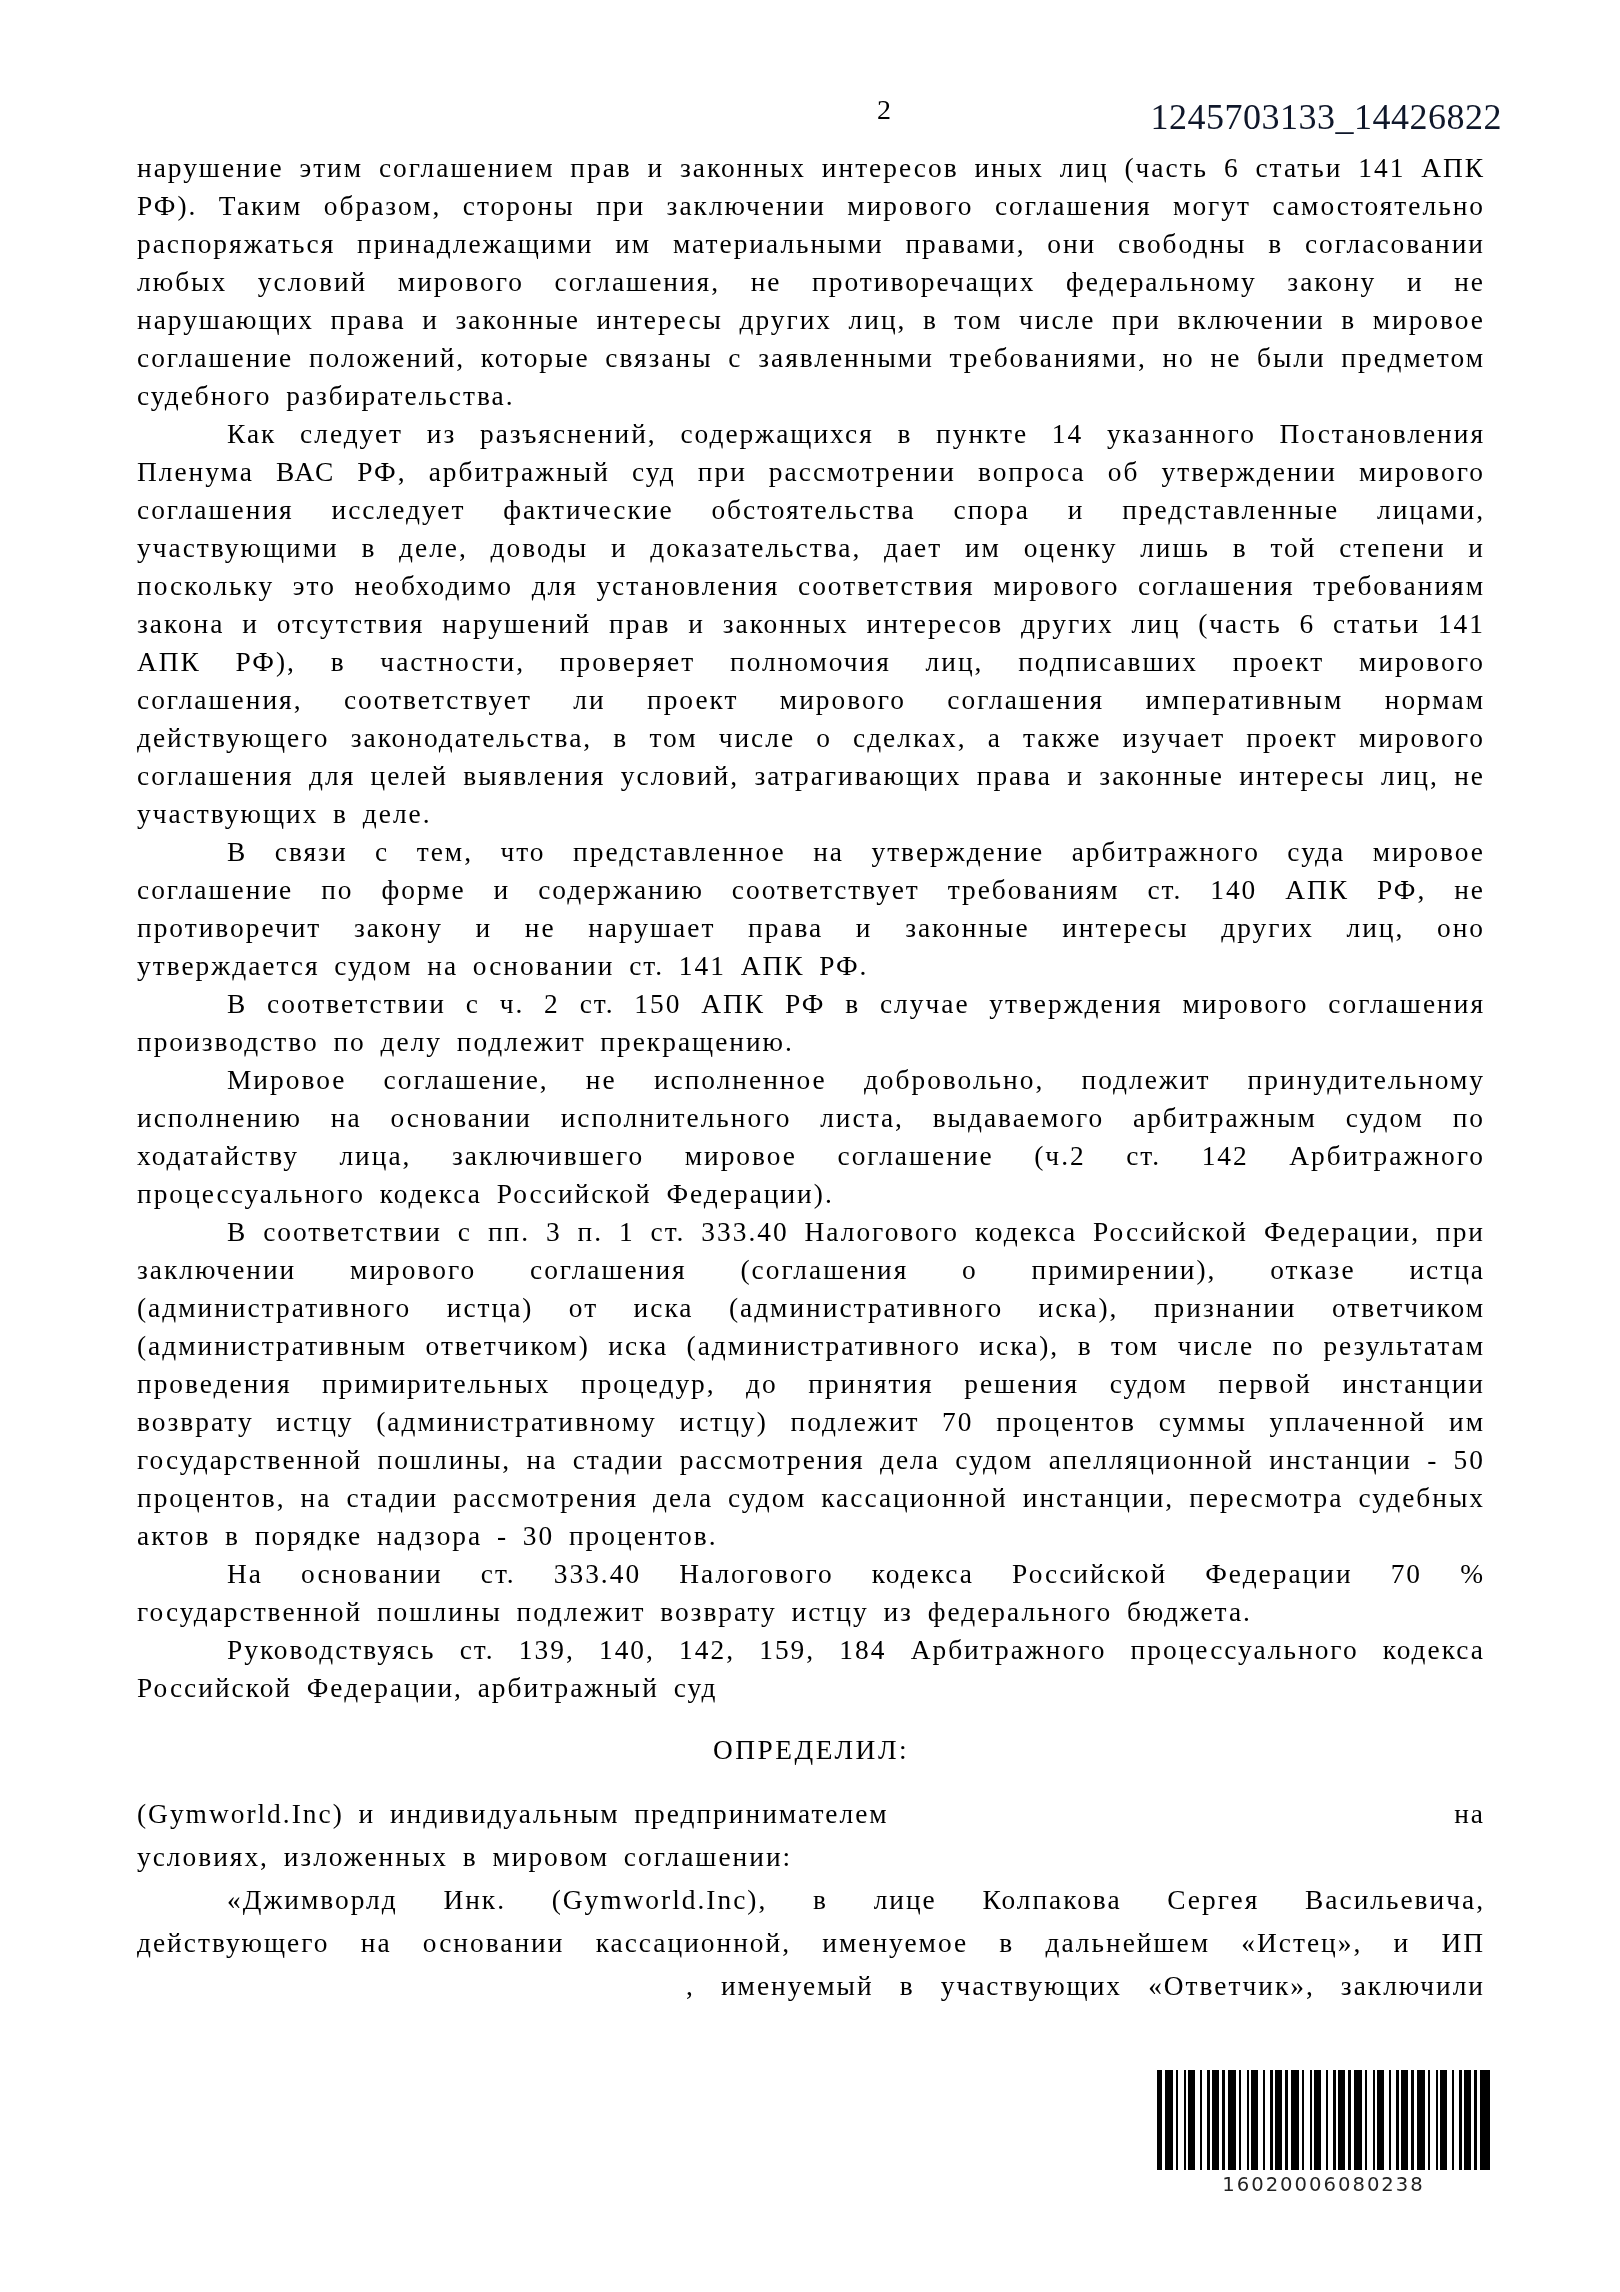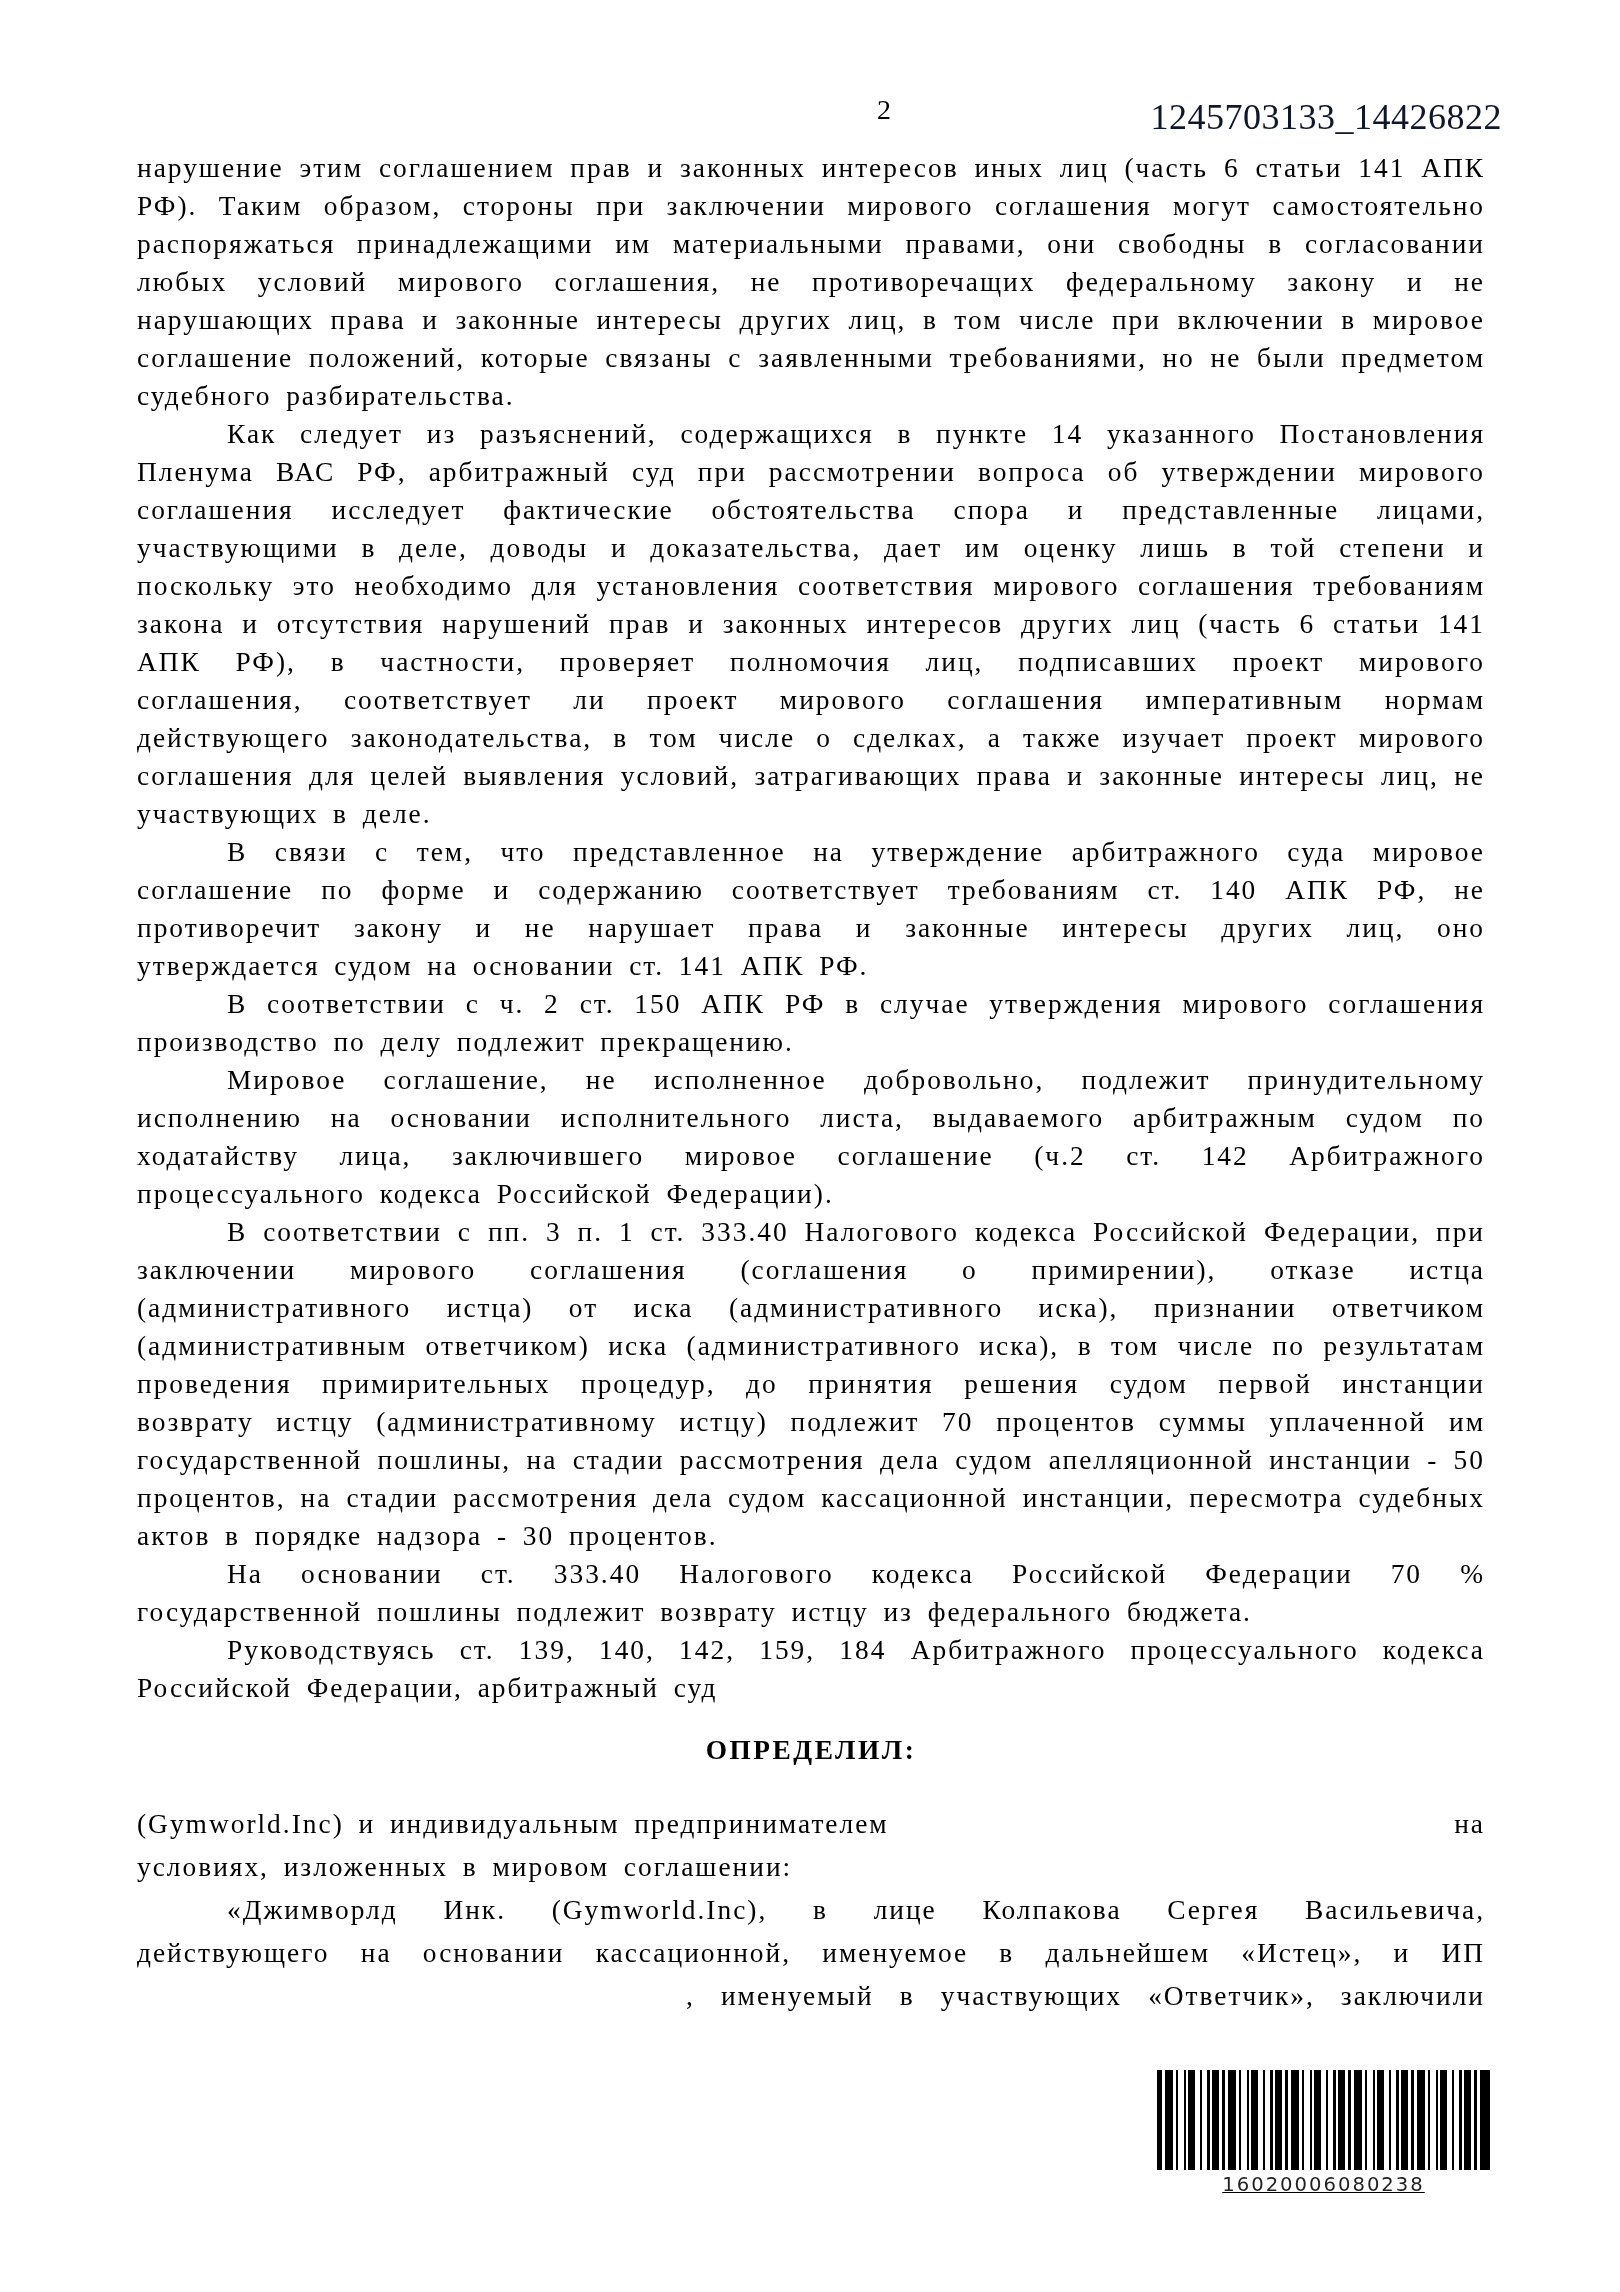--- a/index.html
+++ b/index.html
@@ -41,23 +41,23 @@
     word-spacing: 5.9px;
     text-align: justify;
     color: #000;
   }
   .para { text-indent: 90px; }
   .para.no-indent { text-indent: 0; }
   
   .ruling { line-height: 43px; }
   .ruling-heading {
     margin-top: 21.6px;
-    margin-bottom: 31px;
+    margin-bottom: 21px;
     text-align: center;
-    font-weight: bold;
+    font-weight: normal;
     letter-spacing: 2.5px;
   }
   .line-just {
     text-align: justify;
     text-align-last: justify;
   }
   .first-indent { text-indent: 90px; }
   .split-line {
     display: flex;
     justify-content: space-between;
@@ -68,21 +68,20 @@
     padding-left: 549px;
     text-align: justify;
     text-align-last: justify;
   }
   
   .barcode {
     position: absolute;
     left: 1157px;
     top: 2070px;
     width: 333px;
-    text-decoration: underline;
   }
   .barcode-bars {
     width: 333px;
     height: 100px;
     background: repeating-linear-gradient(90deg,
       #000 0px, #000 2.9px,
       #fff 2.9px, #fff 5.9px,
       #000 5.9px, #000 13.7px,
       #fff 13.7px, #fff 16.7px,
       #000 16.7px, #000 18.6px,

